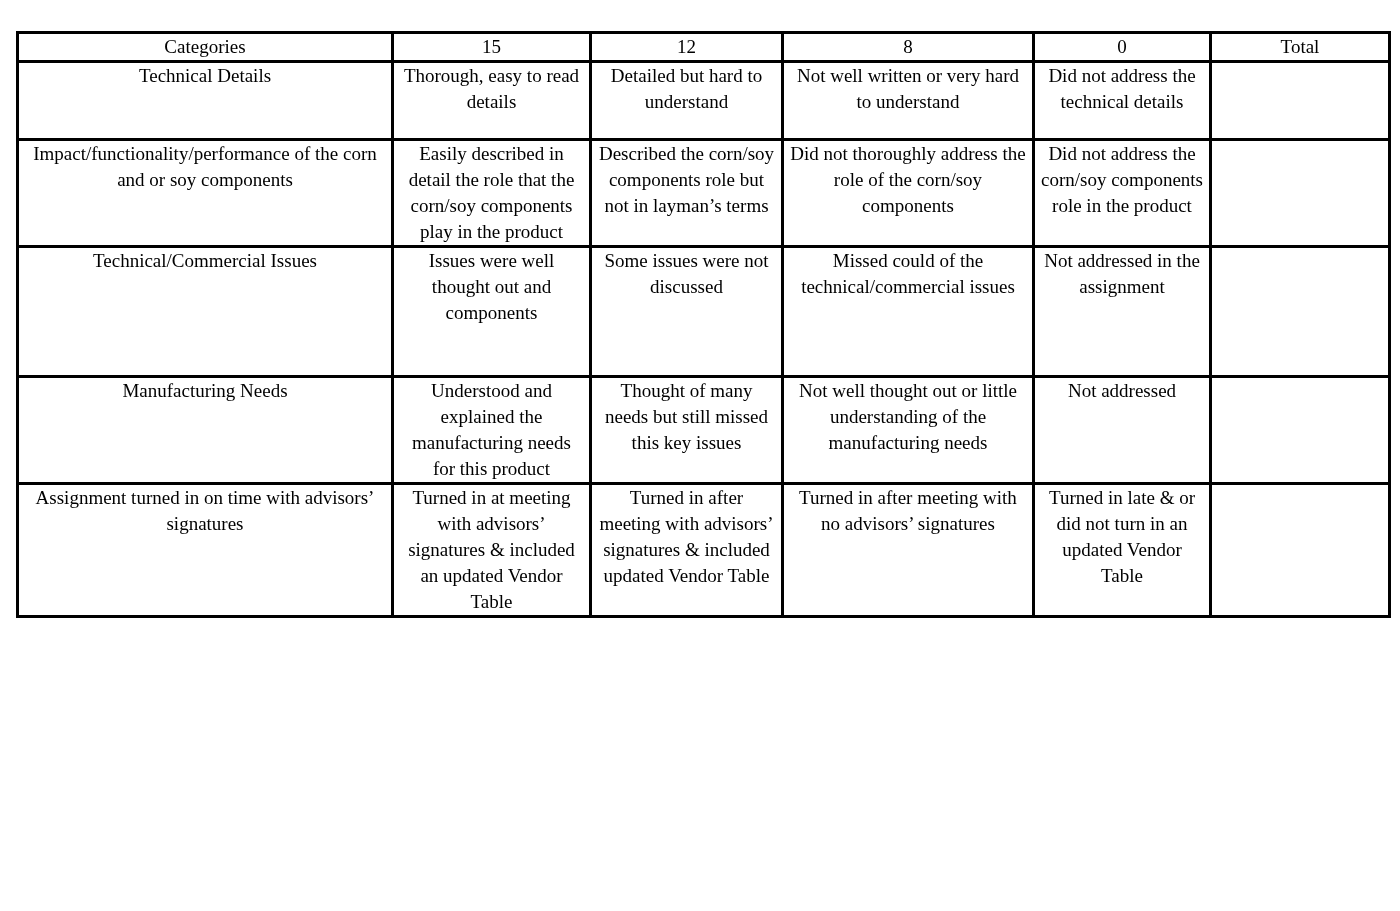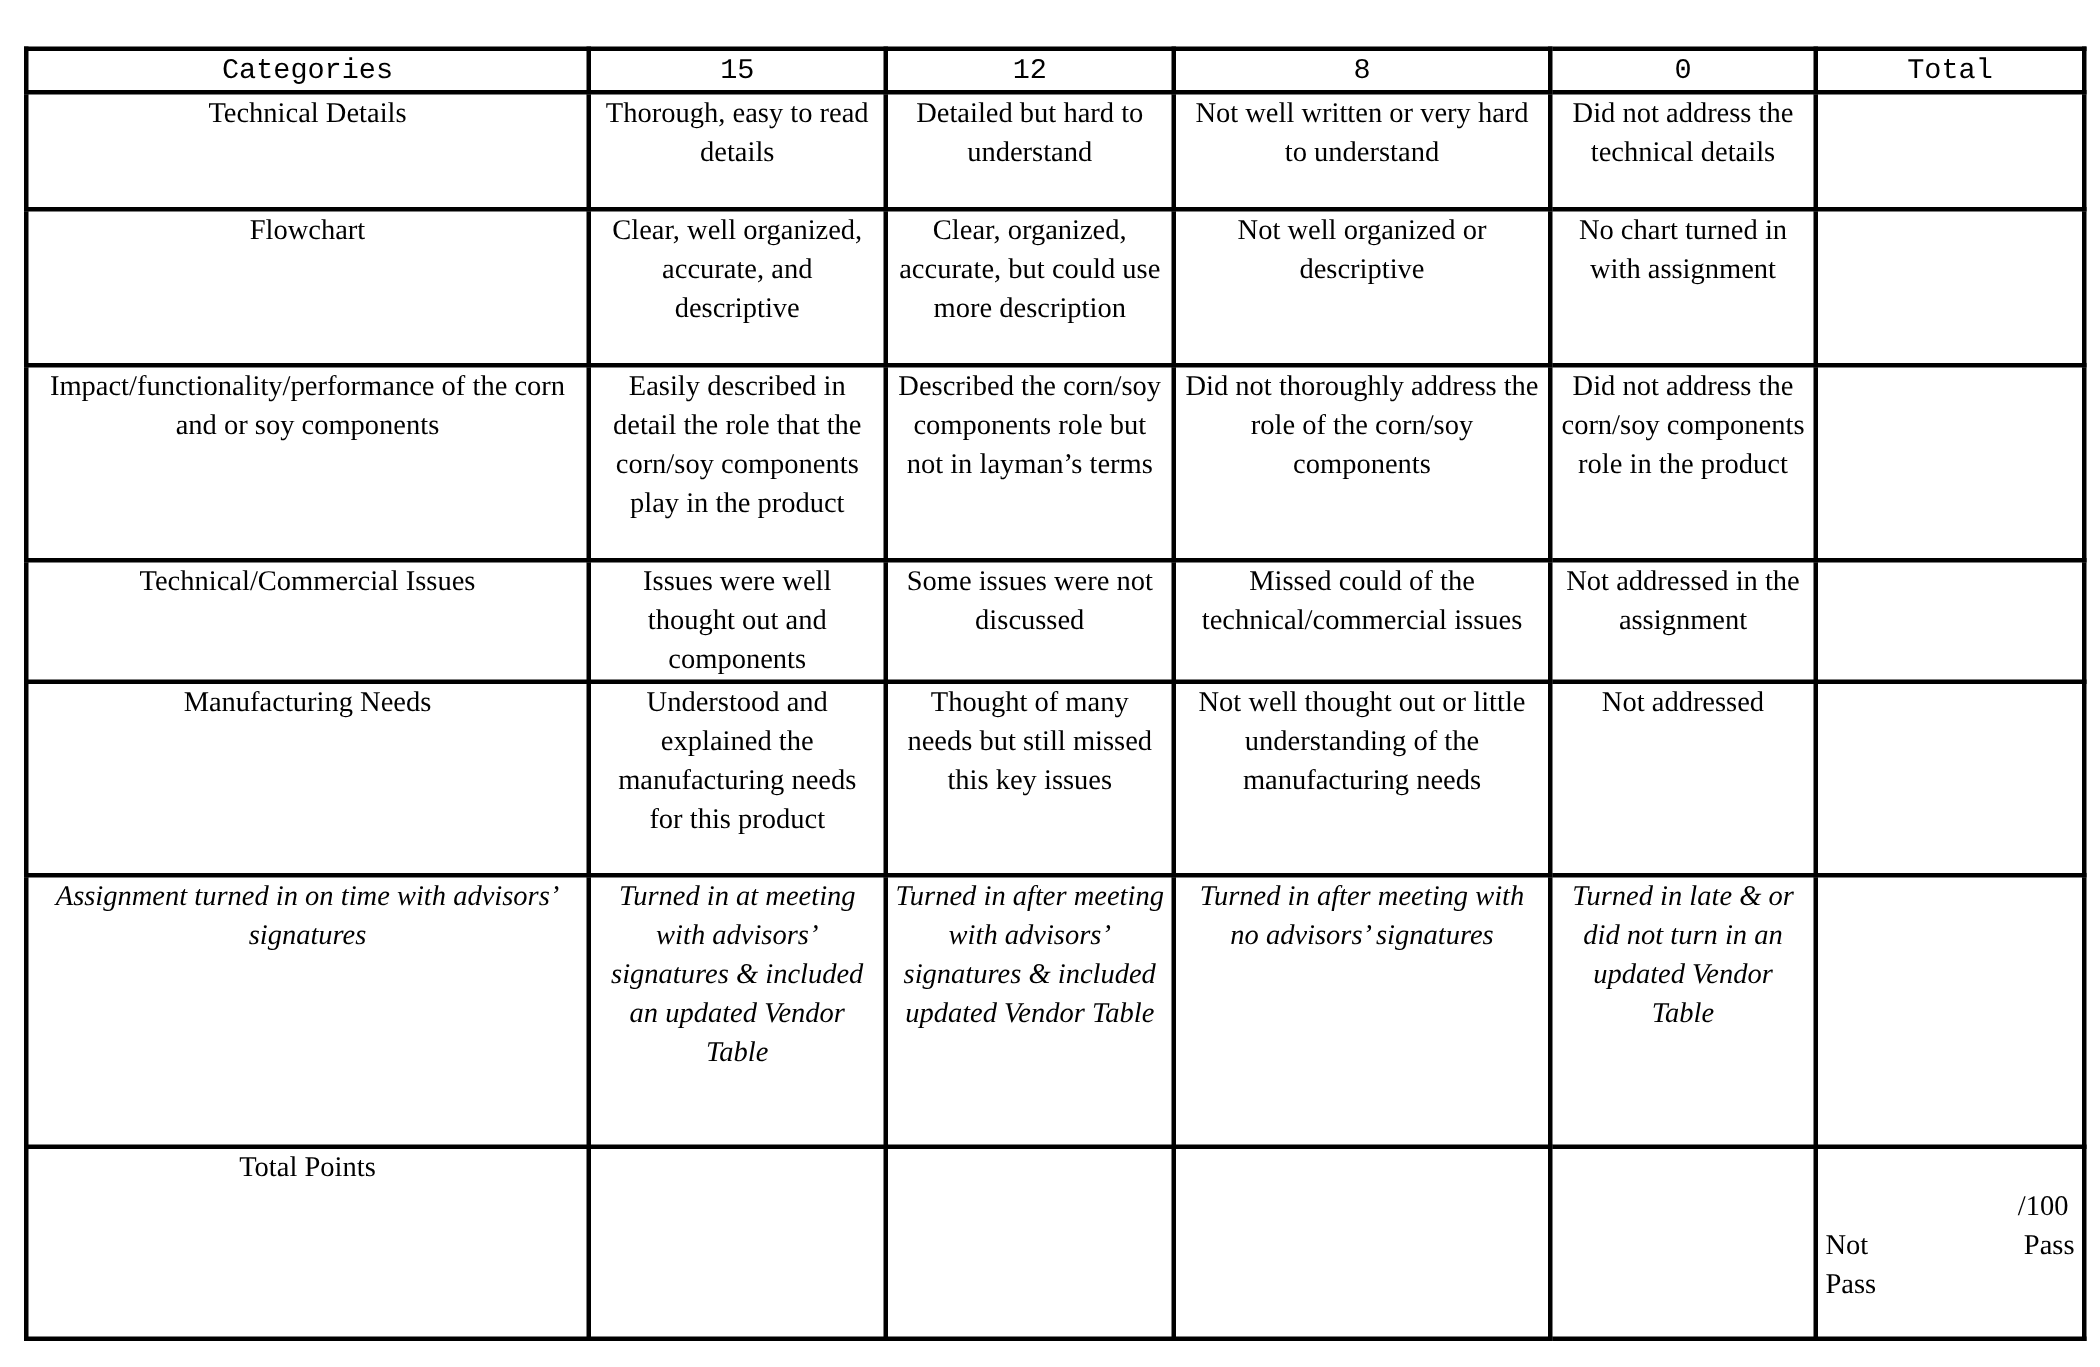--- a/index.html
+++ b/index.html
@@ -21,21 +21,21 @@
   .rubric th, .rubric td {
     border: 3px solid #000000;
     vertical-align: top;
     text-align: center;
     font-size: 19px;
     line-height: 26px;
     font-weight: normal;
     padding: 0 5px;
     overflow: hidden;
   }
-  .rubric thead tr { height: 27px; font-family: Liberation Mono, monospace; }
+  .rubric thead tr { height: 27px; }
   .rubric tbody tr:nth-child(1) { height: 78px; }
   .rubric tbody tr:nth-child(2) { height: 104px; }
   .rubric tbody tr:nth-child(3) { height: 130px; }
   .rubric tbody tr:nth-child(4) { height: 78px; }
   .rubric tbody tr:nth-child(5) { height: 129px; margin-top: 40px; }
   .rubric tbody tr:nth-child(6) { height: 181px; font-style: italic; }
   .rubric tbody tr:nth-child(7) { height: 128px; }
 
   
   .total-box { padding-top: 26px; text-align: left; }
@@ -70,28 +70,20 @@
     <tbody id="rubric-body">
         <tr>
           <td>Technical Details</td>
           <td>Thorough, easy to read details</td>
           <td>Detailed but hard to understand</td>
           <td>Not well written or very hard to understand</td>
           <td>Did not address the technical details</td>
           <td></td>
         </tr>
         <tr>
-          <td>Flowchart</td>
-          <td>Clear, well organized, accurate, and descriptive</td>
-          <td>Clear, organized, accurate, but could use more description</td>
-          <td>Not well organized or descriptive</td>
-          <td>No chart turned in with assignment</td>
-          <td></td>
-        </tr>
-        <tr>
           <td>Impact/functionality/performance of the corn and or soy components</td>
           <td>Easily described in detail the role that the corn/soy components play in the product</td>
           <td>Described the corn/soy components role but not in layman’s terms</td>
           <td>Did not thoroughly address the role of the corn/soy components</td>
           <td>Did not address the corn/soy components role in the product</td>
           <td></td>
         </tr>
         <tr>
           <td>Technical/Commercial Issues</td>
           <td>Issues were well thought out and components</td>
@@ -109,31 +101,15 @@
           <td></td>
         </tr>
         <tr>
           <td>Assignment turned in on time with advisors’ signatures</td>
           <td>Turned in at meeting with advisors’ signatures &amp; included an updated Vendor Table</td>
           <td>Turned in after meeting with advisors’ signatures &amp; included updated Vendor Table</td>
           <td>Turned in after meeting with no advisors’ signatures</td>
           <td>Turned in late &amp; or did not turn in an updated Vendor Table</td>
           <td></td>
         </tr>
-        <tr>
-          <td>Total Points</td>
-          <td></td>
-          <td></td>
-          <td></td>
-          <td></td>
-          <td>
-            <div class="total-box">
-              <div class="score-line">/100</div>
-              <div class="options-line">
-                <span class="fail-option">Not Pass</span>
-                <span class="pass-option">Pass</span>
-              </div>
-            </div>
-          </td>
-        </tr>
       </tbody>
   </table>
 </div>
 
 </body></html>

